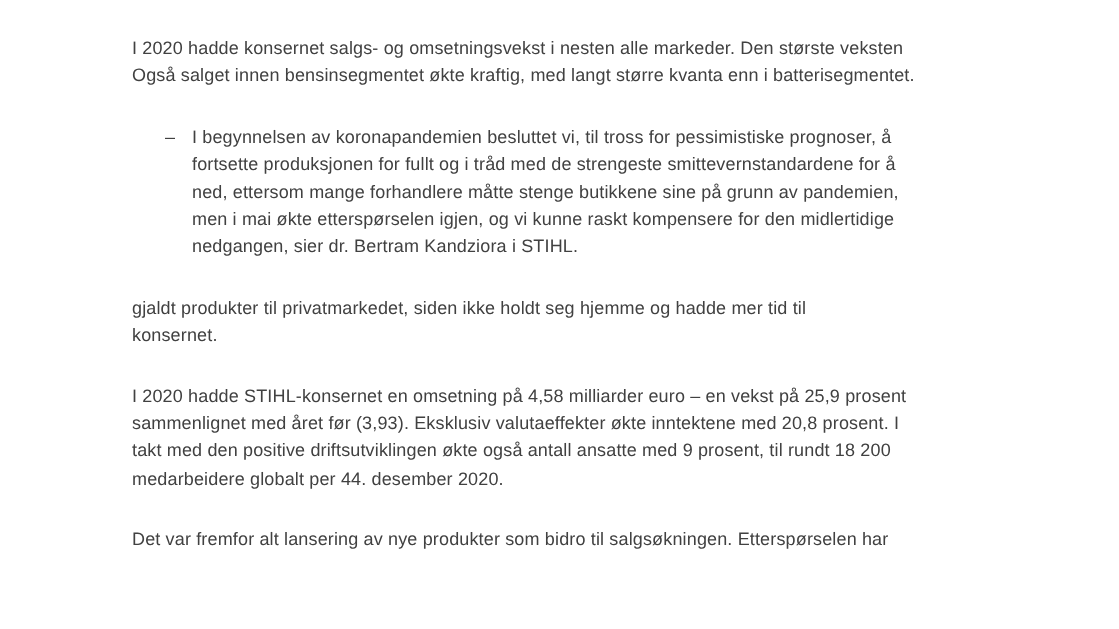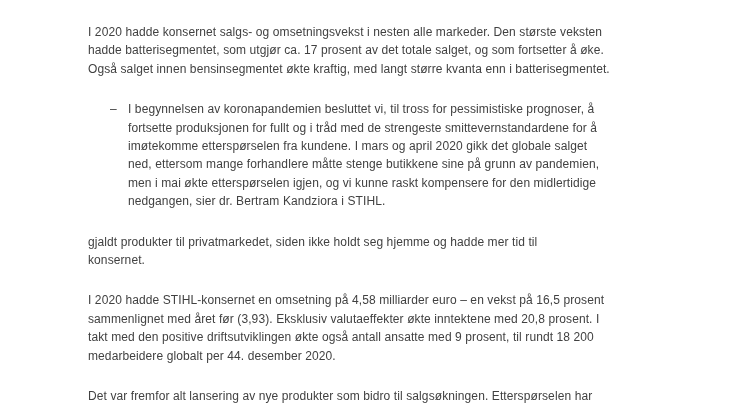--- a/index.html
+++ b/index.html
@@ -37,41 +37,39 @@
     top: 0;
   }
 </style>
 </head>
 <body>
 
 <div class="doc">
 
   <div class="para">
     <div class="line">I 2020 hadde konsernet salgs- og omsetningsvekst i nesten alle markeder. Den største veksten</div>
-    <div class="line">hadde batterisegmentet, som utgjør ca. 17 prosent av det totale salget, og som fortsetter å øke.</div>
     <div class="line">Også salget innen bensinsegmentet økte kraftig, med langt større kvanta enn i batterisegmentet.</div>
   </div>
 
   <div class="para quote">
     <span class="dash">–</span>
     <div class="line">I begynnelsen av koronapandemien besluttet vi, til tross for pessimistiske prognoser, å</div>
     <div class="line">fortsette produksjonen for fullt og i tråd med de strengeste smittevernstandardene for å</div>
-    <div class="line">imøtekomme etterspørselen fra kundene. I mars og april 2020 gikk det globale salget</div>
     <div class="line">ned, ettersom mange forhandlere måtte stenge butikkene sine på grunn av pandemien,</div>
     <div class="line">men i mai økte etterspørselen igjen, og vi kunne raskt kompensere for den midlertidige</div>
     <div class="line">nedgangen, sier dr. Bertram Kandziora i STIHL.</div>
   </div>
 
   <div class="para">
     <div class="line">gjaldt produkter til privatmarkedet, siden ikke holdt seg hjemme og hadde mer tid til</div>
     <div class="line">konsernet.</div>
   </div>
 
   <div class="para">
-    <div class="line">I 2020 hadde STIHL-konsernet en omsetning på 4,58 milliarder euro – en vekst på 16,5 prosent</div>
+    <div class="line">I 2020 hadde STIHL-konsernet en omsetning på 4,58 milliarder euro – en vekst på 25,9 prosent</div>
     <div class="line">sammenlignet med året før (3,93). Eksklusiv valutaeffekter økte inntektene med 20,8 prosent. I</div>
     <div class="line">takt med den positive driftsutviklingen økte også antall ansatte med 9 prosent, til rundt 18 200</div>
     <div class="line">medarbeidere globalt per 44. desember 2020.</div>
   </div>
 
   <div class="para">
     <div class="line">Det var fremfor alt lansering av nye produkter som bidro til salgsøkningen. Etterspørselen har</div>
   </div>
 
 </div>

